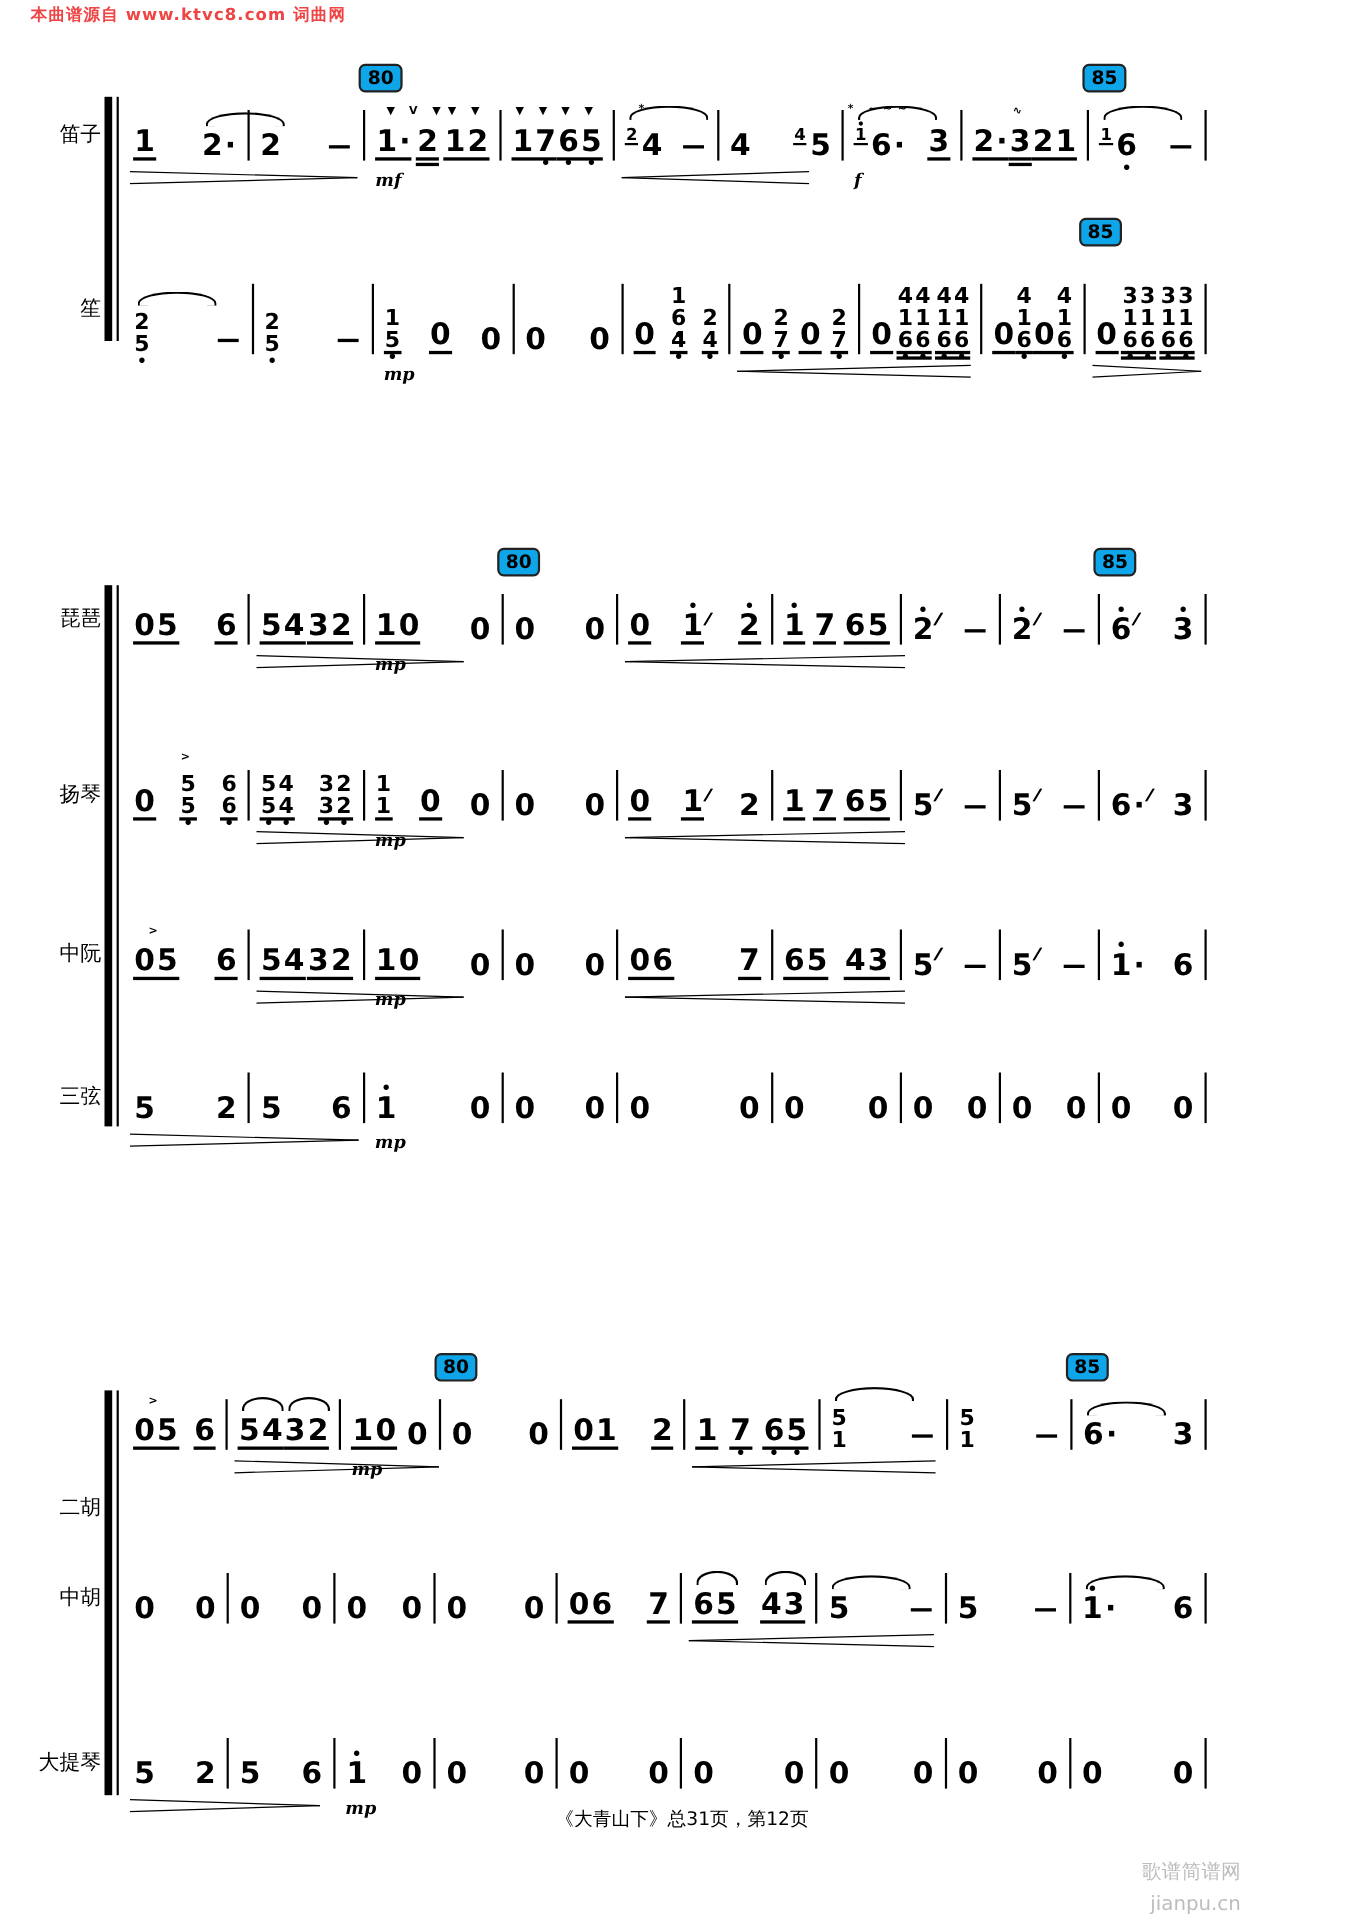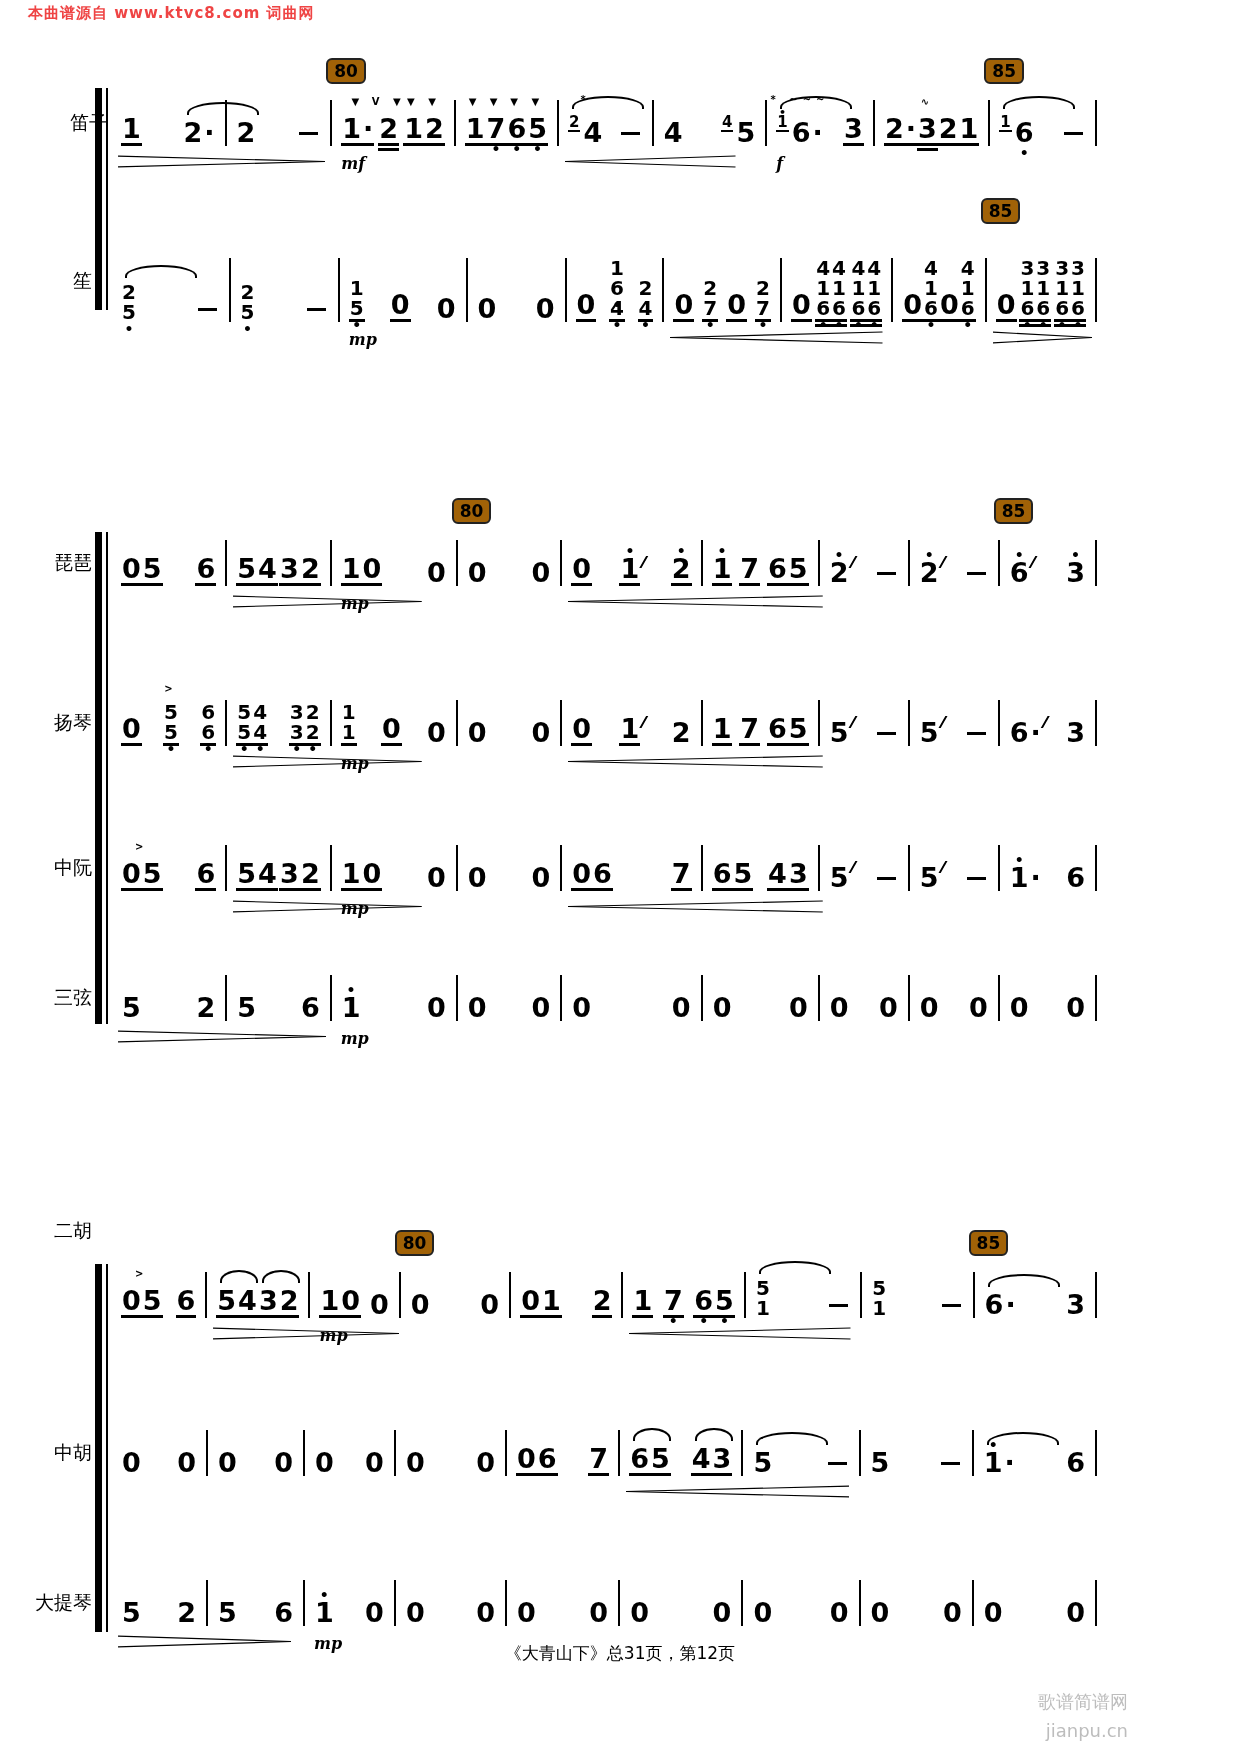--- a/index.html
+++ b/index.html
@@ -30,35 +30,35 @@
   .grace .ng{font-size:15px;border-bottom:2px solid #000;}
   .grace .hi{top:-8px;font-size:11px;}
   .trem{font-size:15px;font-weight:bold;letter-spacing:-2px;margin:0 0 14px 2px;}
   .acc{position:absolute;bottom:calc(100% + 8px);left:50%;transform:translateX(-50%);
        font-size:10px;letter-spacing:5px;white-space:nowrap;font-weight:bold;}
   .slur{position:absolute;bottom:calc(100% + 4px);left:4px;height:11px;
         border:2px solid #000;border-bottom:none;border-radius:100% 100% 0 0 / 170% 170% 0 0;}
   .dyn{position:absolute;top:calc(100% + 8px);left:0;font-family:"DejaVu Serif",serif;
        font-style:italic;font-weight:bold;font-size:16px;}
   .rh{position:absolute;bottom:calc(100% + 16px);left:-6px;border:2px solid #222;border-radius:6px;
-      padding:0 6px;font-size:17px;font-weight:bold;line-height:1.3;background:#a16207;white-space:nowrap;}
+      padding:0 6px;font-size:17px;font-weight:bold;line-height:1.3;background:#0ea5e9;white-space:nowrap;}
   .hp{position:absolute;top:calc(100% + 9px);left:6px;height:13px;pointer-events:none;}
   .hp svg{display:block;width:100%;height:100%;}
   
   #footer{position:absolute;left:0;top:1642px;width:1240px;text-align:center;font-size:17px;}
   #wm{position:absolute;right:112px;top:1688px;text-align:right;font-size:18px;line-height:1.6;}
 </style>
 </head>
 <body>
 
 <div id="page">
   <div id="src" style="color: #ef4444;">本曲谱源自 www.ktvc8.com 词曲网</div>
   <div id="score">
       <div class="bracket" style="left: 95px; top: 88px; height: 222px;"></div>
-      <div class="inst" style="left: 16px; top: 112px;">笛子</div>
+      <div class="inst" style="left: 0px; top: 112px;">笛子</div>
       <div class="mrow" style="top: 100px; grid-template-columns: 115fr 106fr 124fr 96fr 95fr 114fr 108fr 90fr 107fr;">
         <div class="measure">
           <div class="cell">
             <div class="ng u1">
               <div class="ch">1</div>
             </div>
           </div>
           <div class="cell">
             <div class="ng ">
               <div class="ch">2</div>
@@ -1063,21 +1063,21 @@
             </div>
           </div>
           <div class="cell">
             <div class="ng ">
               <div class="ch">0</div>
             </div>
           </div>
         </div>
       </div>
       <div class="bracket" style="left: 95px; top: 1264px; height: 368px;"></div>
-      <div class="inst" style="left: 0px; top: 1220px;">二胡</div>
+      <div class="inst" style="left: 0px; top: 1360px;">二胡</div>
       <div class="mrow" style="top: 1272px; grid-template-columns: 95fr 96fr 90fr 110fr 112fr 122fr 116fr 112fr 122fr;">
         <div class="measure">
           <div class="cell">
             <div class="ng u1">
               <div class="ch">0</div>
               <div class="ch">5</div>
             </div>
             <div class="acc">&gt;</div>
           </div>
           <div class="cell">

